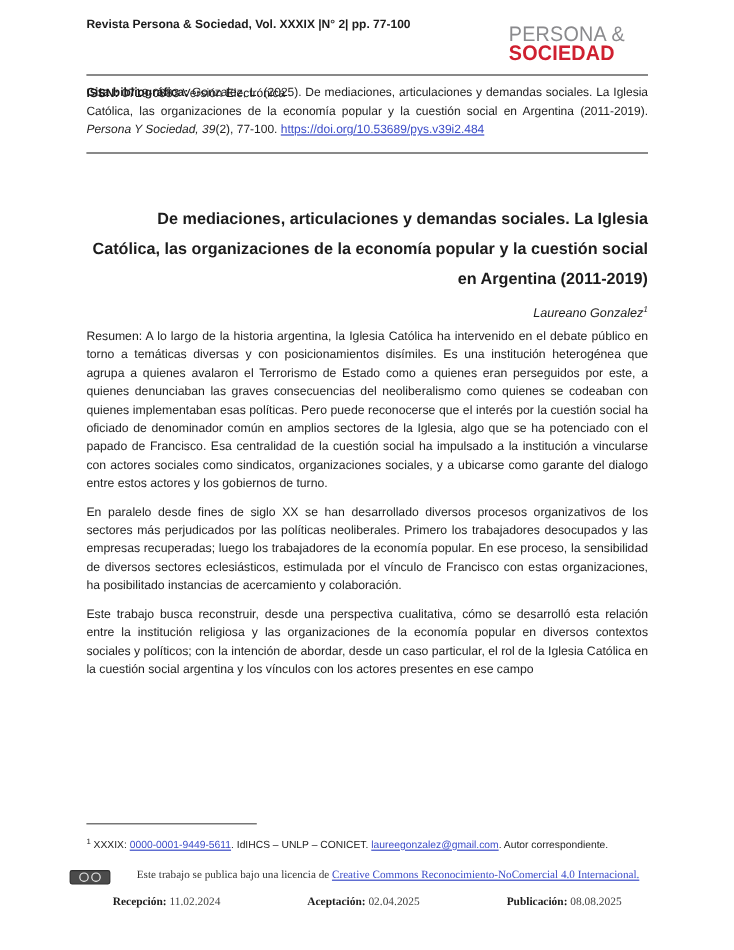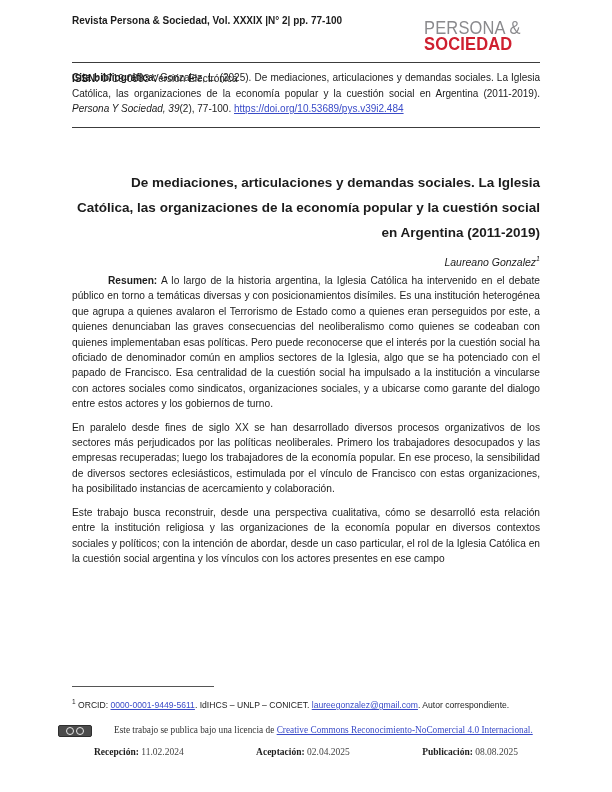--- a/index.html
+++ b/index.html
@@ -33,21 +33,21 @@
   .citation i { }
   a.link { color: #3a4bc8; text-decoration: underline; cursor: pointer; }
   
   .title-block { position: absolute; top: 170px; left: 72px; width: 468px; text-align: right; }
   .article-title { font-size: 13.5px; font-weight: bold; line-height: 25px; }
   .author-line { margin-top: 6px; font-size: 10.5px; font-style: italic; line-height: 15px; }
   .author-line sup { font-size: 7px; }
   
   .body-text { position: absolute; top: 273px; left: 72px; width: 468px; }
   .body-text p { font-size: 10.2px; line-height: 15.4px; text-align: justify; margin-bottom: 8px; }
-  .body-text b { font-weight: bold; margin-left: 36px; }
+  .body-text b { font-weight: normal; }
   
   .footnote-rule { position: absolute; top: 686px; left: 72px; width: 142px; border-top: 1px solid #555; }
   .footnote { position: absolute; top: 696px; left: 72px; width: 468px;
               font-size: 8.6px; line-height: 12px; }
   .footnote sup { font-size: 6.5px; }
   
   .license-row { position: absolute; top: 724px; left: 58px; width: 496px;
                  font-family: "Liberation Serif", serif; font-size: 9.3px; line-height: 13px;
                  display: flex; align-items: center; gap: 22px; color: #333; }
   .cc-badge { display: inline-flex; align-items: center; justify-content: center; gap: 2px;
@@ -97,21 +97,21 @@
   <div class="body-text">
     <p>
       <b>Resumen:</b><span> A lo largo de la historia argentina, la Iglesia Católica ha intervenido en el debate público en torno a temáticas diversas y con posicionamientos disímiles. Es una institución heterogénea que agrupa a quienes avalaron el Terrorismo de Estado como a quienes eran perseguidos por este, a quienes denunciaban las graves consecuencias del neoliberalismo como quienes se codeaban con quienes implementaban esas políticas. Pero puede reconocerse que el interés por la cuestión social ha oficiado de denominador común en amplios sectores de la Iglesia, algo que se ha potenciado con el papado de Francisco. Esa centralidad de la cuestión social ha impulsado a la institución a vincularse con actores sociales como sindicatos, organizaciones sociales, y a ubicarse como garante del dialogo entre estos actores y los gobiernos de turno.</span>
     </p>
     <p>En paralelo desde fines de siglo XX se han desarrollado diversos procesos organizativos de los sectores más perjudicados por las políticas neoliberales. Primero los trabajadores desocupados y las empresas recuperadas; luego los trabajadores de la economía popular. En ese proceso, la sensibilidad de diversos sectores eclesiásticos, estimulada por el vínculo de Francisco con estas organizaciones, ha posibilitado instancias de acercamiento y colaboración.</p>
     <p>Este trabajo busca reconstruir, desde una perspectiva cualitativa, cómo se desarrolló esta relación entre la institución religiosa y las organizaciones de la economía popular en diversos contextos sociales y políticos; con la intención de abordar, desde un caso particular, el rol de la Iglesia Católica en la cuestión social argentina y los vínculos con los actores presentes en ese campo</p>
   </div>
 
   <div class="footnote-rule"></div>
   <div class="footnote">
-    <sup>1</sup><span> ORCID: </span><a class="link">0000-0001-9449-5611</a><span>. IdIHCS – UNLP – CONICET. </span><a class="link">laureegonzalez@gmail.com</a><span>. Autor correspondiente.</span>
+    <sup>1</sup><span> XXXIX: </span><a class="link">0000-0001-9449-5611</a><span>. IdIHCS – UNLP – CONICET. </span><a class="link">laureegonzalez@gmail.com</a><span>. Autor correspondiente.</span>
   </div>
 
   <div class="license-row">
     <span class="cc-badge">
       <span class="cc-circle"></span>
       <span class="cc-circle"></span>
     </span>
     <span>
       <span>Este trabajo se publica bajo una licencia de </span><a class="link">Creative Commons Reconocimiento-NoComercial 4.0 Internacional.</a>
     </span>

